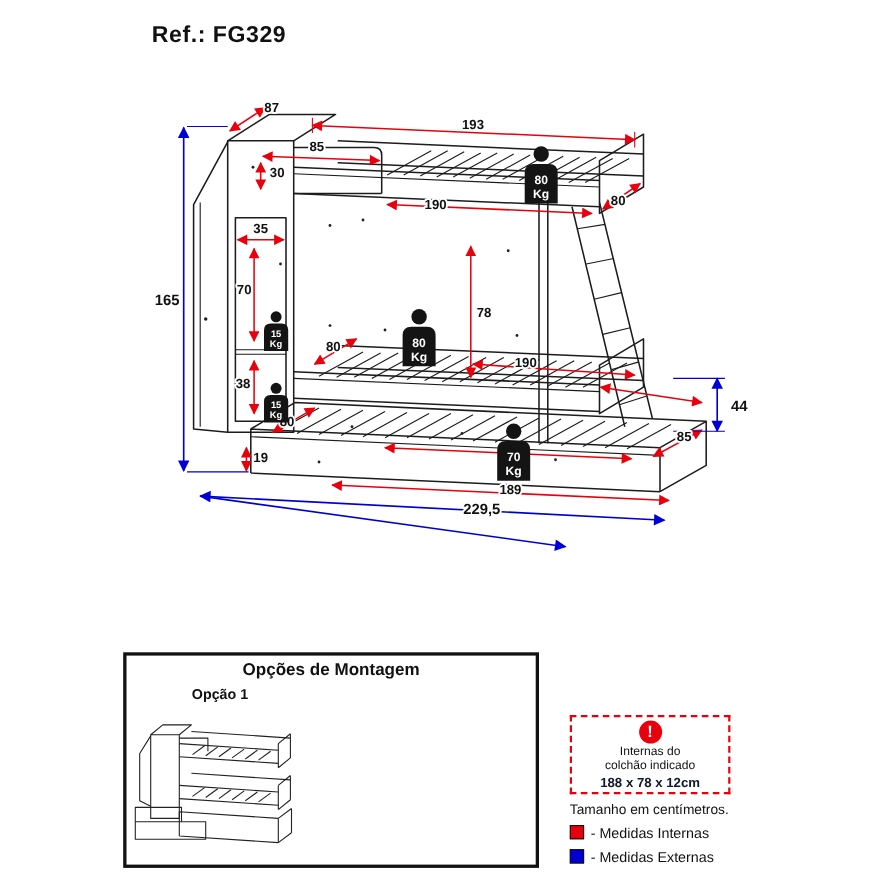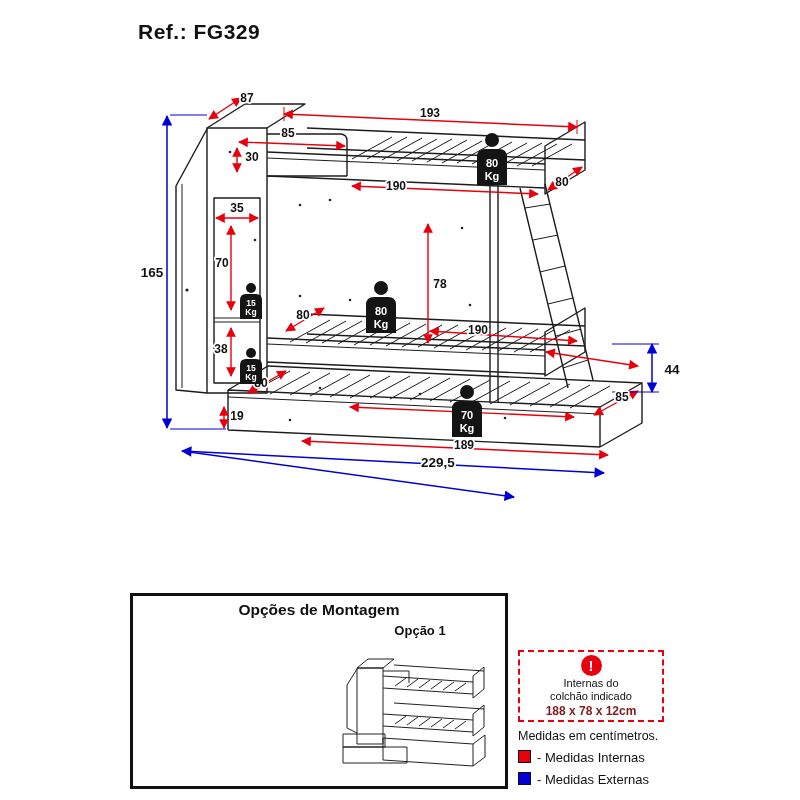--- a/index.html
+++ b/index.html
@@ -18,36 +18,36 @@
   .dbt{stroke:#0000d6;stroke-width:1;fill:none;}
   .lbl{font:bold 12px "Liberation Sans",sans-serif;fill:#111;text-anchor:middle;
        paint-order:stroke;stroke:#fff;stroke-width:3.5px;stroke-linejoin:round;}
   .lbl-lg{font-size:13.5px;}
   .wfig{fill:#141414;}
   .wtxt{font:bold 11px "Liberation Sans",sans-serif;fill:#fff;text-anchor:middle;}
   .wtxts{font:bold 8.5px "Liberation Sans",sans-serif;fill:#fff;text-anchor:middle;}
   .dot{fill:#222;}
 
   
-  .assembly-box{position:absolute;left:130px;top:593px;width:378px;height:196px;
+  .assembly-box{position:absolute;left:112px;top:593px;width:378px;height:196px;
                 border:3px solid #111;box-sizing:border-box;background:#fff;}
   .assembly-title{text-align:center;font-size:15.5px;font-weight:bold;margin-top:5px;}
-  .options-row{display:flex;justify-content:flex-end;margin-top:2px;}
+  .options-row{display:flex;justify-content:flex-start;margin-top:2px;}
   .option{display:flex;flex-direction:column;align-items:center;}
   .option-label{font-size:13px;font-weight:bold;margin:2px 0 0 0;}
   .ms{stroke:#222;stroke-width:1;fill:none;stroke-linejoin:round;}
 
   
   .mattress-box{position:absolute;left:518px;top:650px;width:146px;height:72px;
                 border:2.5px dashed #e8000d;box-sizing:border-box;background:#fff;
                 text-align:center;padding-top:3px;}
   .excl{width:21px;height:21px;border-radius:50%;background:#e8000d;color:#fff;
         font-weight:bold;font-size:15px;line-height:21px;margin:0 auto 1px auto;}
   .m-line{font-size:11px;line-height:1.18;color:#111;}
-  .m-size{font-size:12px;font-weight:bold;color:#7f1d1d;margin-top:1px;}
+  .m-size{font-size:12px;font-weight:bold;color:#0f172a;margin-top:1px;}
 
   
   .legend{position:absolute;left:518px;top:729px;width:170px;}
   .legend-title{font-size:12.5px;color:#111;}
   .legend-item{display:flex;align-items:flex-start;margin-top:7px;font-size:13px;font-weight:normal;}
   .sq{width:13px;height:13px;display:inline-block;margin-right:6px;border:1px solid #111;box-sizing:border-box;}
   .sq-red{background:#e8000d;}
   .sq-blue{background:#0000d6;}
 </style>
 </head>
@@ -233,21 +233,21 @@
   </div>
 
   <div class="mattress-box">
     <div class="excl">!</div>
     <div class="m-line">Internas do</div>
     <div class="m-line">colchão indicado</div>
     <div class="m-size">188 x 78 x 12cm</div>
   </div>
 
   <div class="legend">
-    <div class="legend-title">Medidas em centímetros.</div>
+    <div class="legend-title">Tamanho em centímetros.</div>
     <div class="legend-item">
       <span class="sq sq-red"></span>
       <span>- Medidas Internas</span>
     </div>
     <div class="legend-item">
       <span class="sq sq-blue"></span>
       <span>- Medidas Externas</span>
     </div>
   </div>
 

